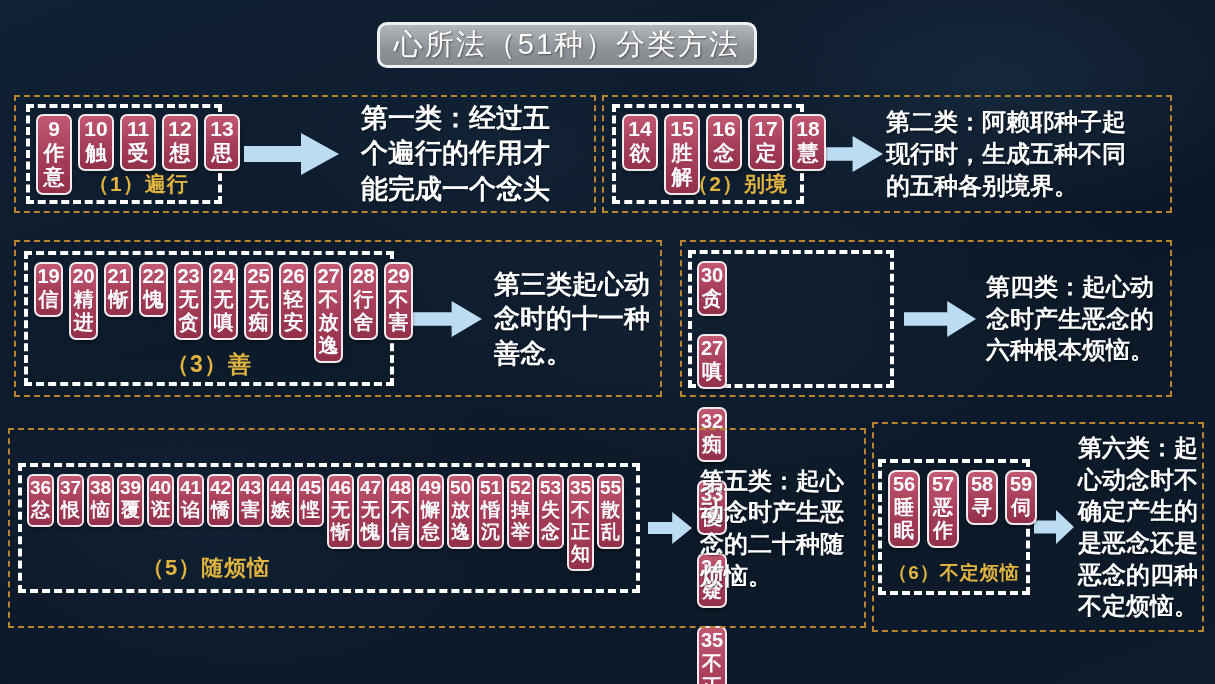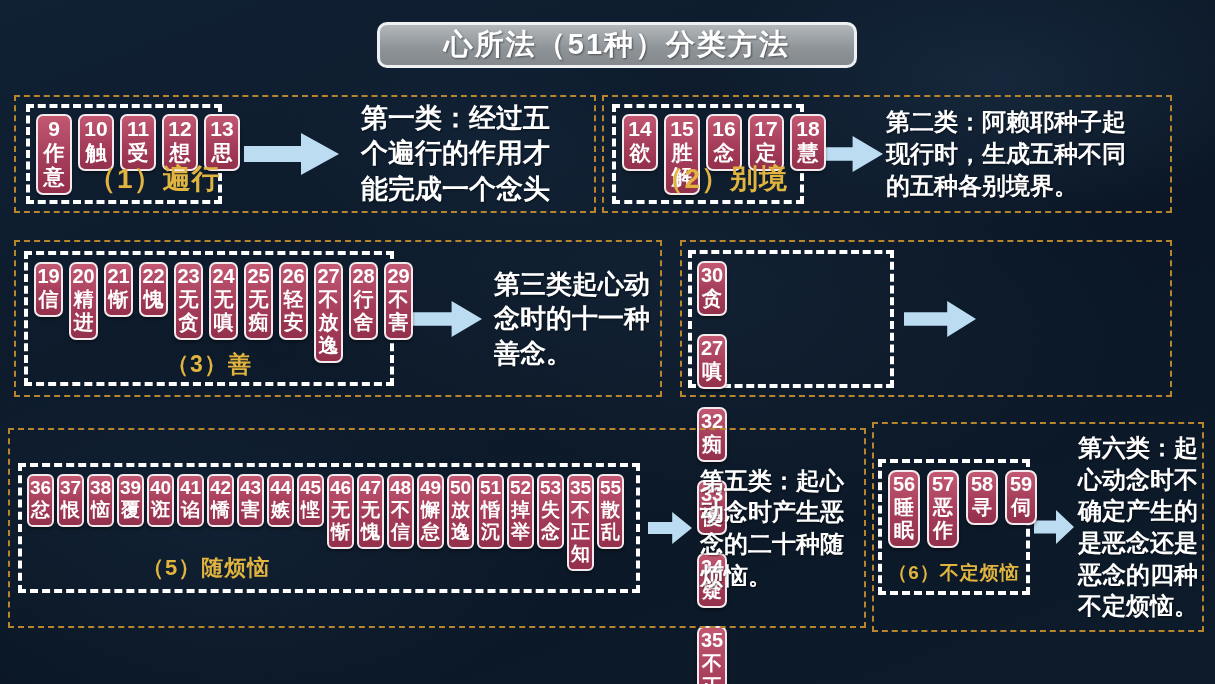--- a/index.html
+++ b/index.html
@@ -14,25 +14,25 @@
     background-color:#0c1928;
     background-image:
       radial-gradient(ellipse 420px 200px at 82% 12%, rgba(70,110,150,.16), transparent 70%),
       radial-gradient(ellipse 520px 260px at 18% 78%, rgba(55,95,135,.12), transparent 70%),
       radial-gradient(ellipse 640px 320px at 58% 45%, rgba(70,110,150,.10), transparent 70%),
       radial-gradient(ellipse 300px 150px at 40% 20%, rgba(60,100,140,.08), transparent 70%),
       linear-gradient(160deg, #102134 0%, #0b1726 55%, #0d1b2b 100%);
   }
   .title {
     position:absolute; top:22px; left:377px;
-    width:480px; height:46px; box-sizing:border-box;
+    width:380px; height:46px; box-sizing:border-box;
     background:linear-gradient(180deg,#b2b7bc 0%, #8e9398 60%, #84898e 100%);
     border:3px solid #eef0f2; border-radius:10px;
     display:flex; align-items:center; justify-content:center;
-    color:#fff; font-size:29px; font-weight:bold; letter-spacing:2px;
+    color:#fff; font-size:29px; font-weight:normal; letter-spacing:2px;
     text-shadow:1px 1px 2px rgba(0,0,0,.45);
   }
   .group {
     position:absolute; box-sizing:border-box;
     border:2px dashed #b8852f;
     display:flex; align-items:center;
   }
   .whitebox {
     position:relative; box-sizing:border-box;
     border:4px dashed #ffffff;
@@ -46,21 +46,21 @@
     background:linear-gradient(180deg,#c25872 0%, #a53d5a 55%, #93304b 100%);
     border:2px solid #f4e9ed; border-radius:7px;
     color:#fff; font-weight:bold; text-align:center;
     display:flex; flex-direction:column; align-items:center;
     padding:1px 0 4px;
     box-shadow:0 2px 3px rgba(0,0,0,.4);
   }
   .card span { display:block; line-height:24px; font-size:21px; }
   .glabel {
     position:absolute; bottom:2px;
-    color:#e0b43e; font-weight:bold; font-size:28px;
+    color:#e0b43e; font-weight:bold; font-size:21px;
     white-space:nowrap; letter-spacing:1px;
   }
   .arrow { flex:none; display:flex; align-items:center; }
   .arrow svg { display:block; }
   .desc {
     color:#ffffff; font-weight:bold;
     white-space:pre-line; line-height:1.32;
     text-shadow:1px 1px 2px rgba(0,0,0,.5);
     flex:none;
   }
@@ -302,20 +302,23 @@
             <span>正</span>
             <span>见</span>
           </div>
         </div>
     </div>
     <div class="arrow">
       <svg viewBox="0 0 100 42" preserveAspectRatio="none">
           <polygon points="0,13 60,13 60,0 100,21 60,42 60,29 0,29" fill="#bcdcf1"></polygon>
         </svg>
     </div>
+    <div class="desc">第四类：起心动
+念时产生恶念的
+六种根本烦恼。</div>
   </div>
 
   <div class="group g5">
     <div class="whitebox">
       <div class="cards-row">
           <div class="card">
             <span>36</span>
             <span>忿</span>
           </div>
           <div class="card">

